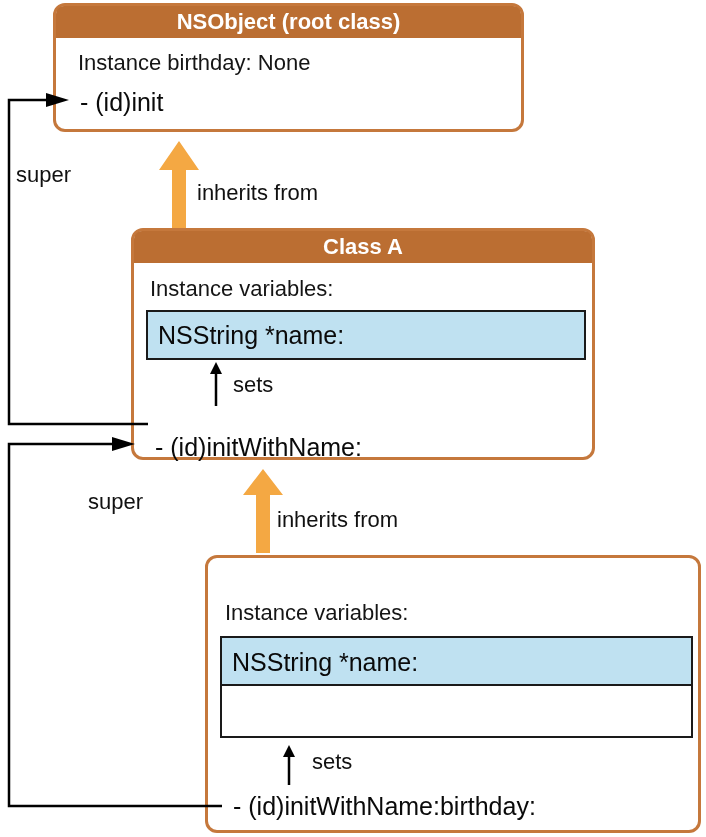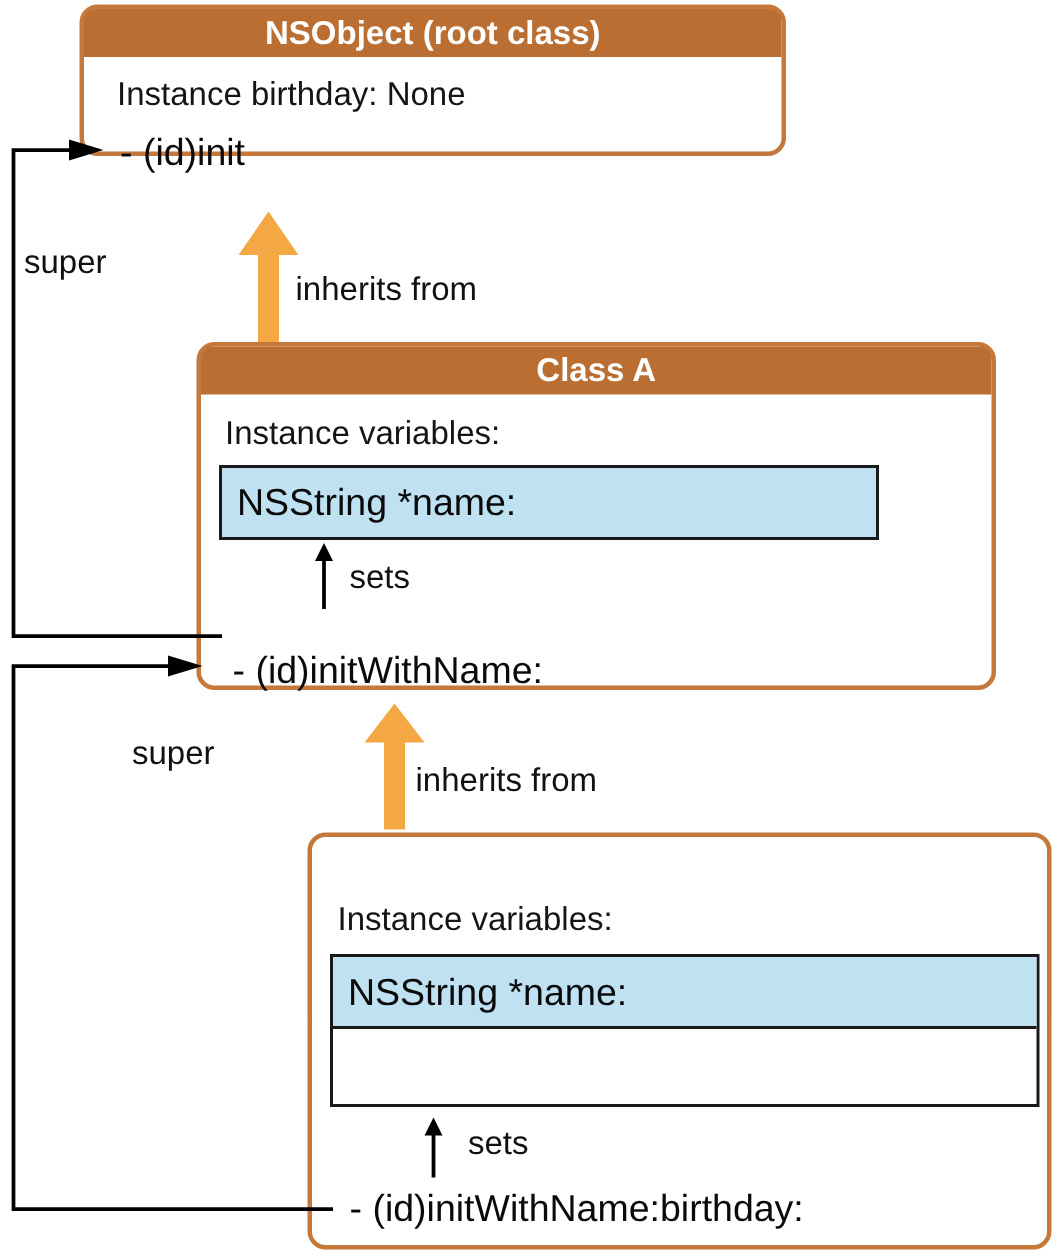--- a/index.html
+++ b/index.html
@@ -65,27 +65,27 @@
 
     <path class="black-line" d="M222,806 L9,806 L9,444 L112,444"></path>
     <polygon class="black-head" points="135,444 112,437 112,451"></polygon>
 
     <path class="black-line" d="M216,406 L216,372"></path>
     <polygon class="black-head" points="216,362 210,374 222,374"></polygon>
     <path class="black-line" d="M289,785 L289,756"></path>
     <polygon class="black-head" points="289,745 283,757 295,757"></polygon>
   </svg>
 
-  <div class="box" style="left:53px; top:3px; width:471px; height:101px;">
+  <div class="box" style="left:53px; top:3px; width:471px; height:129px;">
     <div class="box-header">NSObject (root class)</div>
     <div class="ivar-label" style="left:22px; top:45px;">Instance birthday: None</div>
     <div class="method mono" style="left:24px; top:81px;">- (id)init</div>
   </div>
 
-  <div class="box" style="left:131px; top:228px; width:533px; height:232px;">
+  <div class="box" style="left:131px; top:228px; width:464px; height:232px;">
     <div class="box-header">Class A</div>
     <div class="ivar-label" style="left:16px; top:46px;">Instance variables:</div>
     <div class="ivar-single mono" style="left:12px; top:79px; width:440px; height:50px;">NSString *name:</div>
     <div class="method mono" style="left:21px; top:173px;margin-top:28px;">- (id)initWithName:</div>
   </div>
 
   <div class="box" style="left:205px; top:555px; width:496px; height:278px;">
     <div class="ivar-label" style="left:17px; top:43px;">Instance variables:</div>
     <div class="ivar-table" style="left:12px; top:78px; width:473px; height:102px;">
       <div class="ivar-row blue mono">NSString *name:</div>

